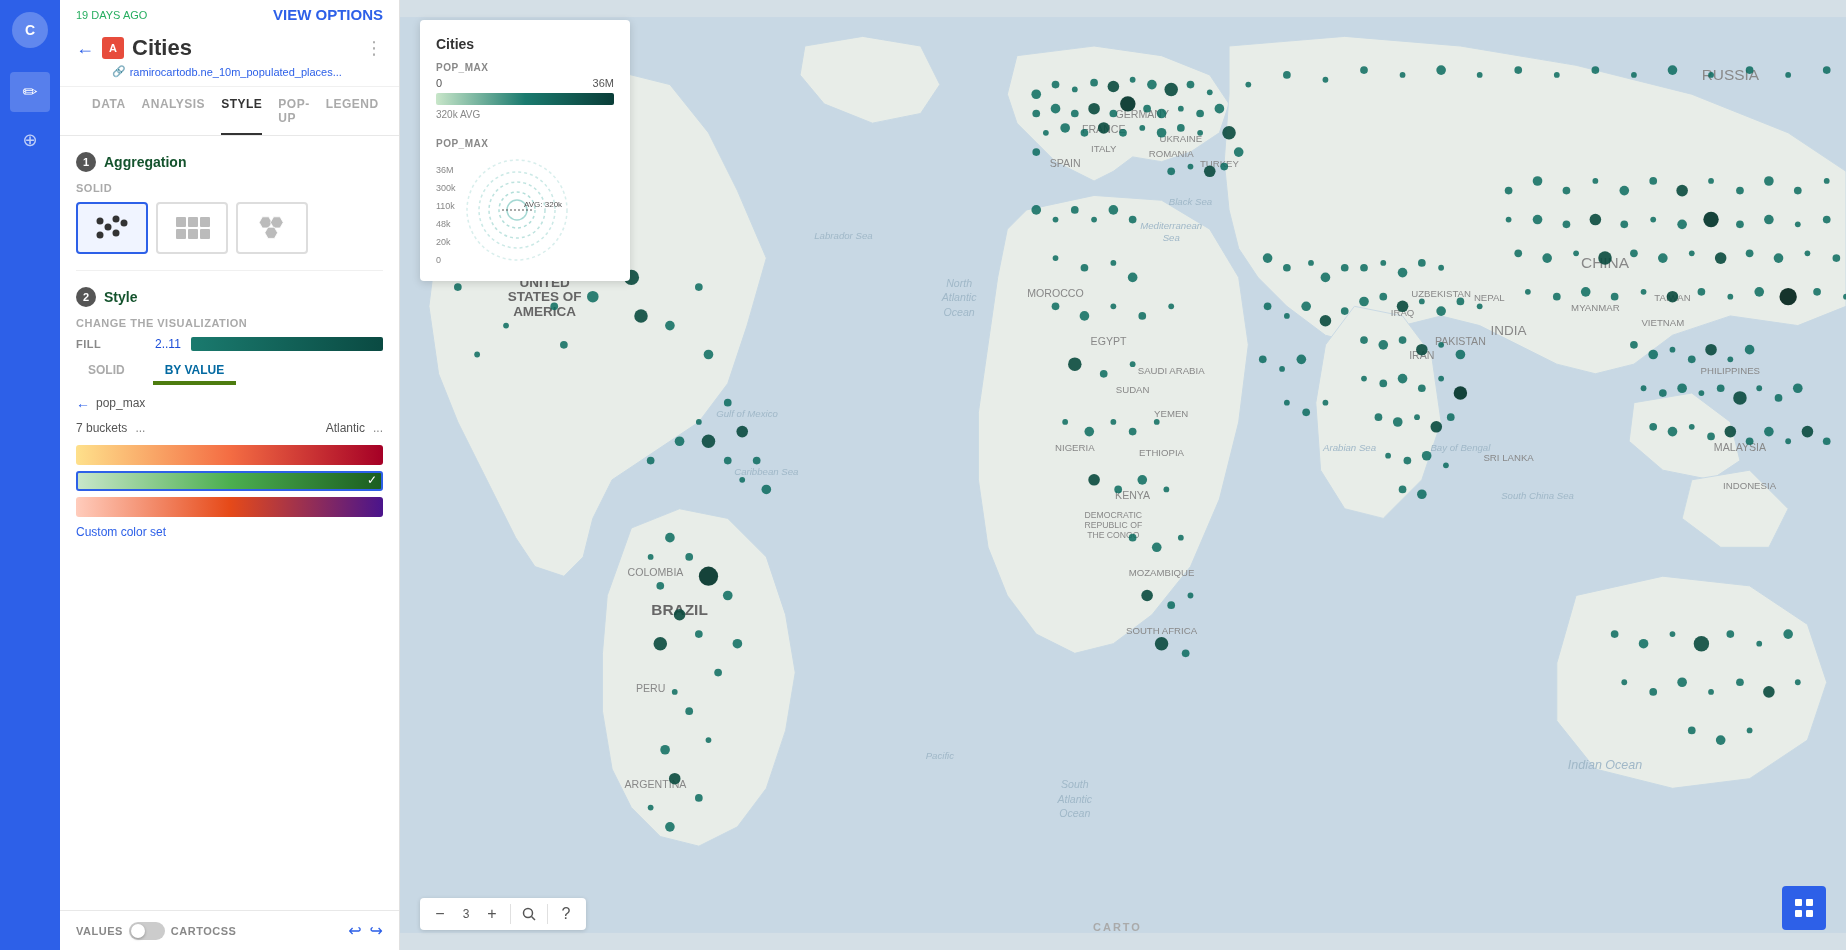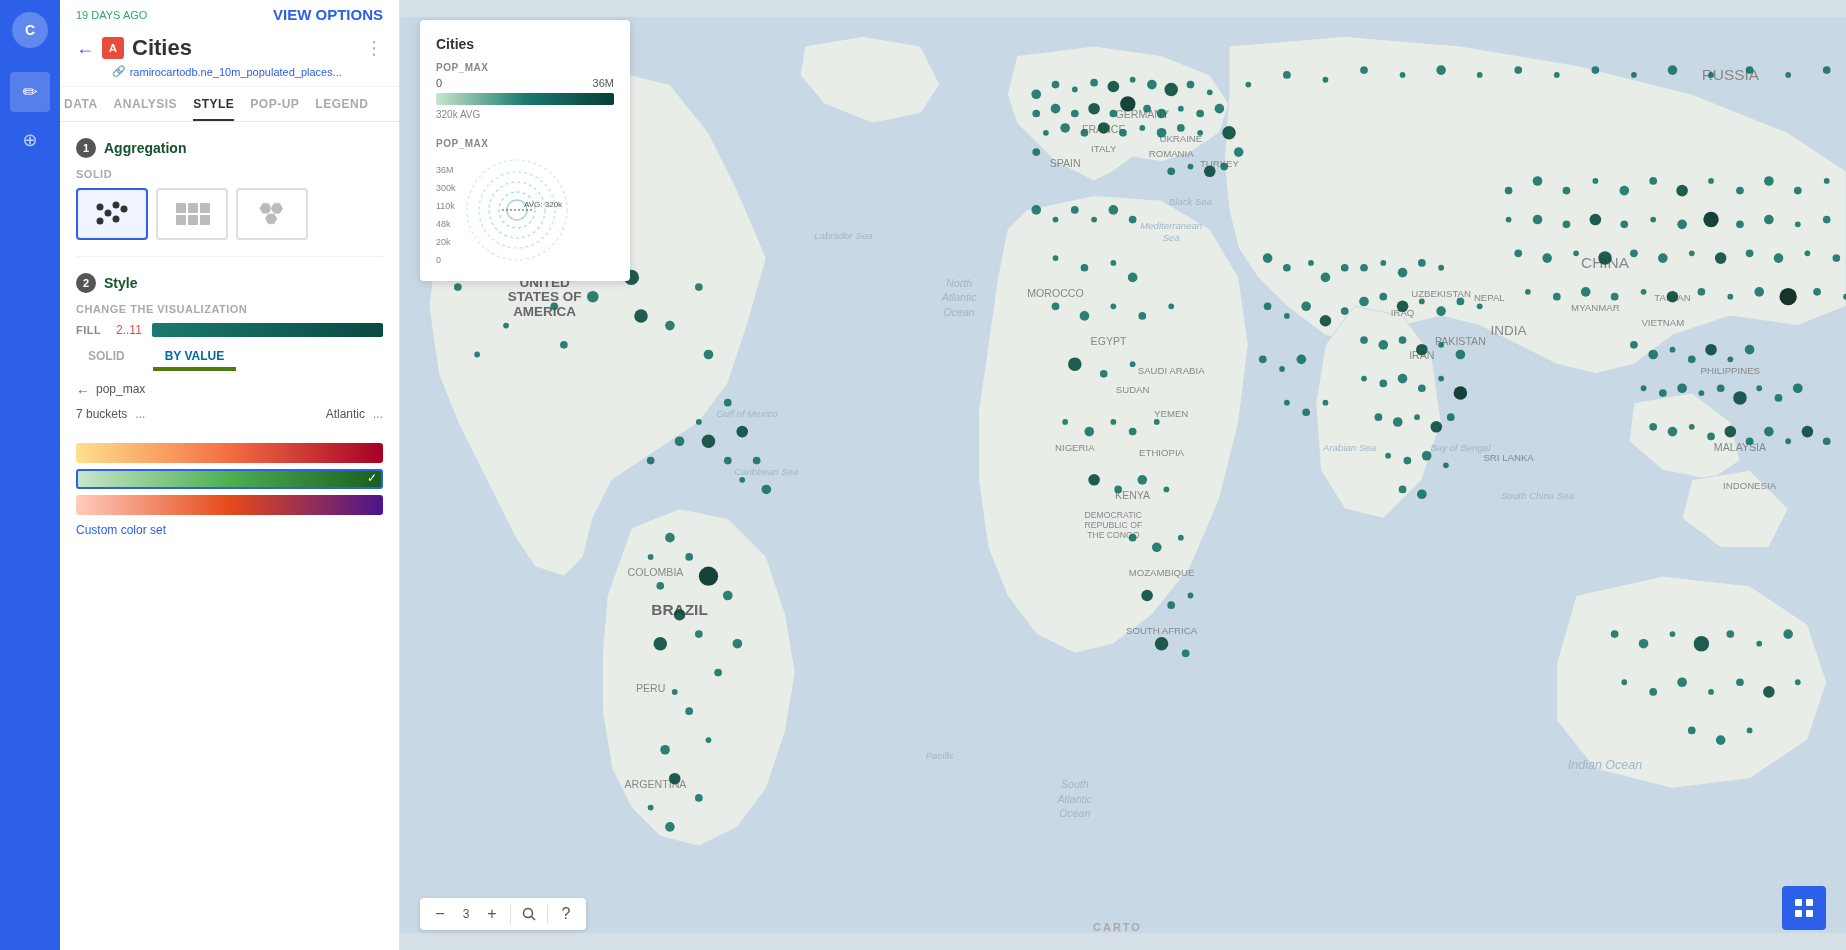--- a/index.html
+++ b/index.html
@@ -90,21 +90,21 @@
     .view-options { font-size: 15px; color: #2d60e8; cursor: pointer; font-weight: 700; }
 
     .top-bar {
       display: flex; justify-content: space-between; align-items: center;
       padding: 6px 16px 0;
     }
 
     
     .tabs {
       display: flex;
-      padding: 0 4px;
+      padding: 0 32px;
       border-bottom: 1px solid #e8e8e8;
       gap: 16px;
     }
     .tab {
       padding: 10px 0 8px;
       font-size: 12px;
       font-weight: 600;
       color: #aaa;
       cursor: pointer;
       border-bottom: 2px solid transparent;
@@ -145,21 +145,21 @@
     .agg-btn.active { border-color: #2d60e8; background: #f0f4ff; }
 
     .divider { height: 1px; background: #f0f0f0; margin: 16px 0; }
 
     
     .style-row {
       display: flex; align-items: center;
       margin-bottom: 8px; gap: 8px;
     }
     .style-label { font-size: 11px; color: #888; font-weight: 600; width: 32px; letter-spacing: 0.5px; }
-    .fill-value { font-size: 12px; color: #ef4444; width: 28px; }
+    .fill-value { font-size: 12px; color: #1d4ed8; width: 28px; margin-left: 39px; }
     .color-gradient {
       flex: 1; height: 14px; border-radius: 2px;
       background: linear-gradient(to right, #1a7a6e, #0a4a42);
     }
 
     .style-tabs { display: flex; gap: 16px; margin-bottom: 10px; }
     .style-tab {
       padding: 4px 12px;
       font-size: 12px; font-weight: 600;
       cursor: pointer; color: #aaa;
@@ -168,21 +168,21 @@
     .style-tab.active { color: #0369a1; border-bottom: 4px solid #4d7c0f; }
 
     .pop-max-row {
       display: flex; align-items: center; gap: 6px;
       margin-bottom: 10px; font-size: 12px; color: #555;
     }
     .arrow-left { color: #2d60e8; font-size: 14px; }
 
     .buckets-row {
       display: flex; align-items: center; gap: 8px;
-      font-size: 12px; color: #555; margin-bottom: 22px;
+      font-size: 12px; color: #555; margin-bottom: 10px;
     }
     .dots { color: #888; }
 
     
     .color-swatch {
       height: 20px; border-radius: 3px; margin-bottom: 6px; cursor: pointer;
     }
     .swatch-1 { background: linear-gradient(to right, #fee08b, #f46d43, #a50026); }
     .swatch-2 { background: linear-gradient(to right, #c8e6c9, #4caf50, #1b5e20); border: 2px solid #2d60e8; }
     .swatch-3 { background: linear-gradient(to right, #ffccbc, #e64a19, #4a148c); }
@@ -395,20 +395,32 @@
     <div style="position:relative; margin-bottom:6px;">
       <div class="color-swatch swatch-2" style="margin-bottom:0; border: 2px solid #2d60e8;"></div>
       <span class="swatch-selected-icon">✓</span>
     </div>
     <div style="margin-bottom: 6px;"></div>
     <div class="color-swatch swatch-3"></div>
 
     <div class="custom-color-link">Custom color set</div>
   </div>
 
+  <div class="panel-bottom">
+    <span class="values-label">VALUES</span>
+    <div class="toggle">
+      <div class="toggle-knob"></div>
+    </div>
+    <span class="cartocss-label">CARTOCSS</span>
+    <div style="flex:1"></div>
+    <div class="undo-redo">
+      <span class="undo-btn">↩</span>
+      <span class="redo-btn">↪</span>
+    </div>
+  </div>
 </div>
 
 <div class="map-area">
   
   <svg class="map-svg" viewBox="0 0 1500 950" xmlns="http://www.w3.org/2000/svg">
     <rect width="1500" height="950" fill="#c8d8e4"></rect>
 
     <path d="M50,80 L120,60 L200,50 L280,70 L320,120 L350,180 L380,250 L360,320 L340,380 L310,420 L280,440 L250,460 L220,480 L200,520 L190,560 L170,580 L140,570 L120,540 L100,500 L80,460 L60,420 L40,370 L30,300 L40,220 L50,150 Z" fill="#e8ede8" stroke="#c8d8e4" stroke-width="1"></path>
 
     <path d="M420,30 L480,20 L540,30 L560,70 L540,100 L490,110 L440,90 L415,60 Z" fill="#e8ede8" stroke="#c8d8e4" stroke-width="1"></path>

